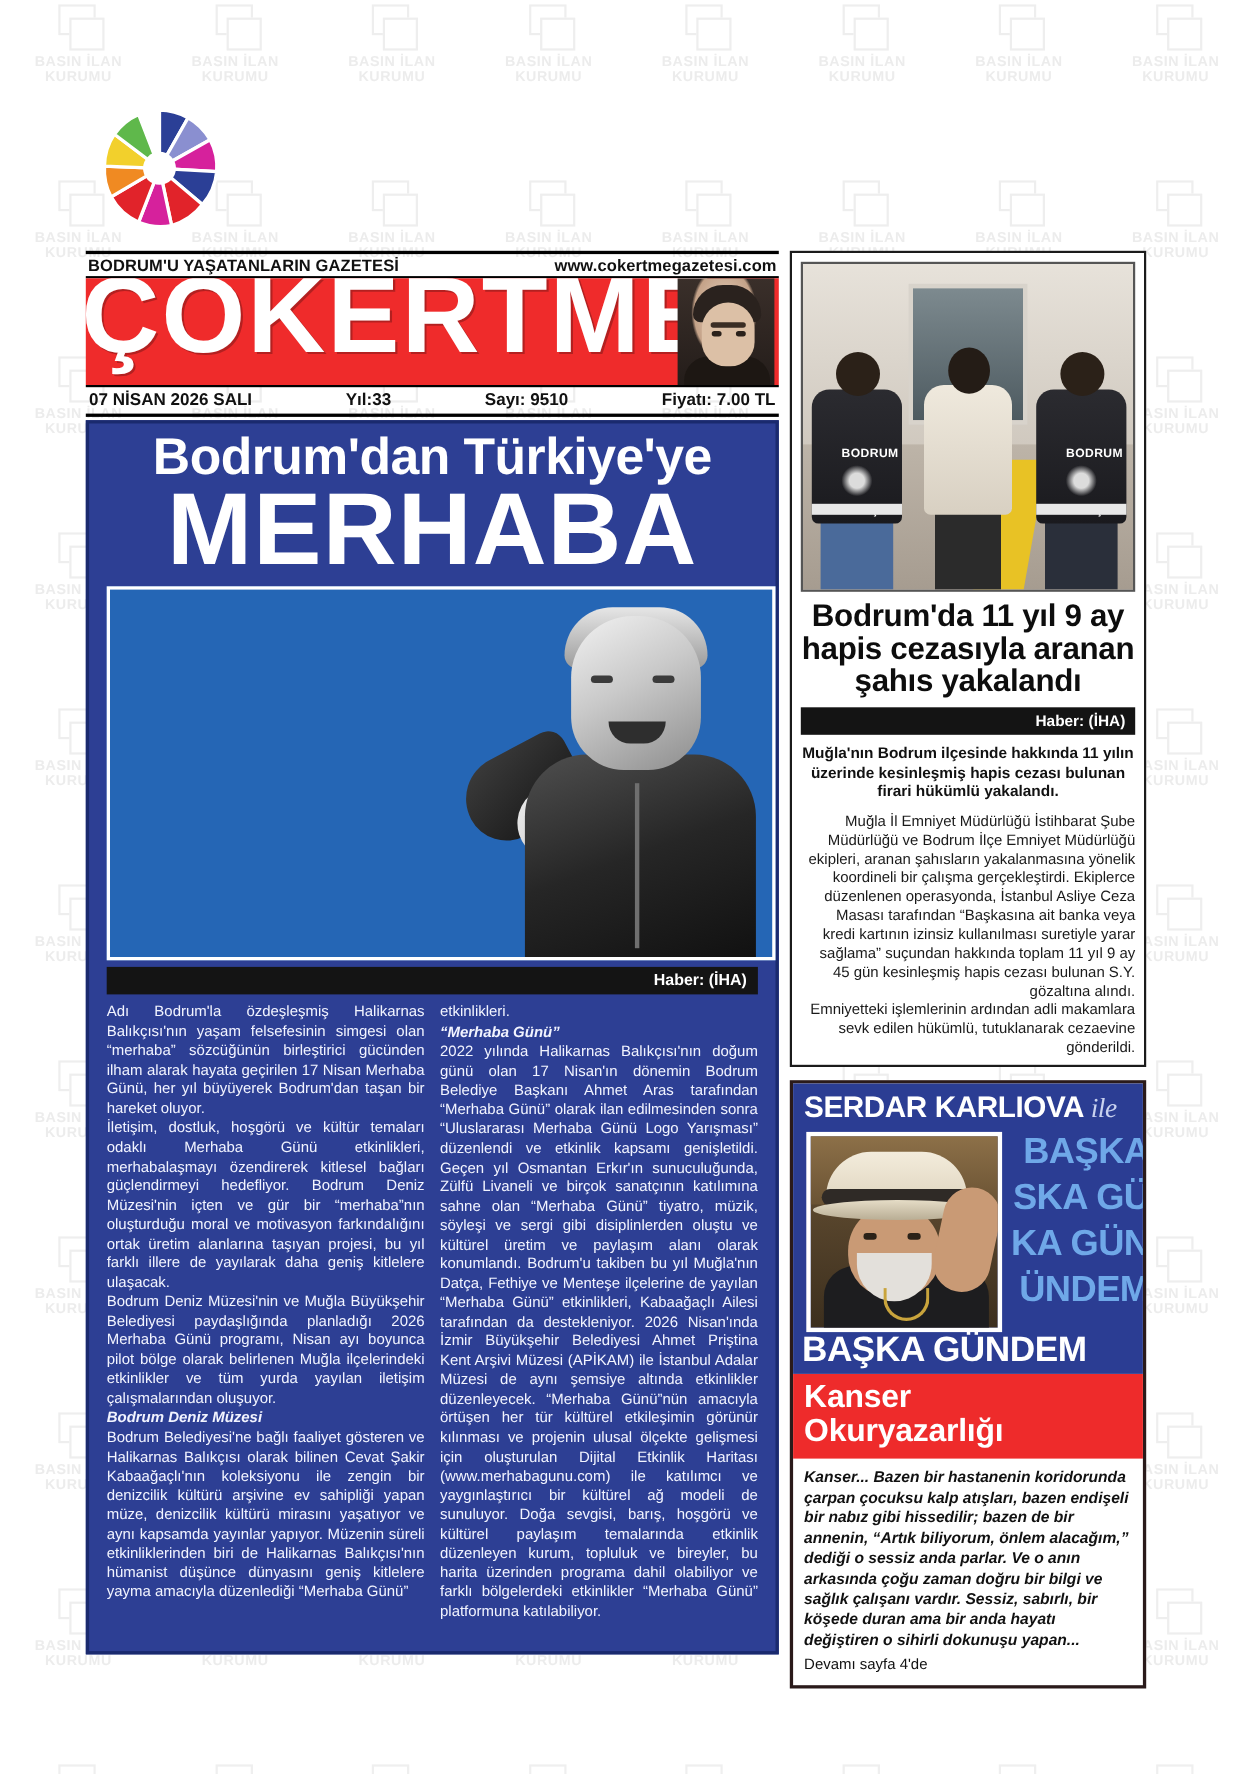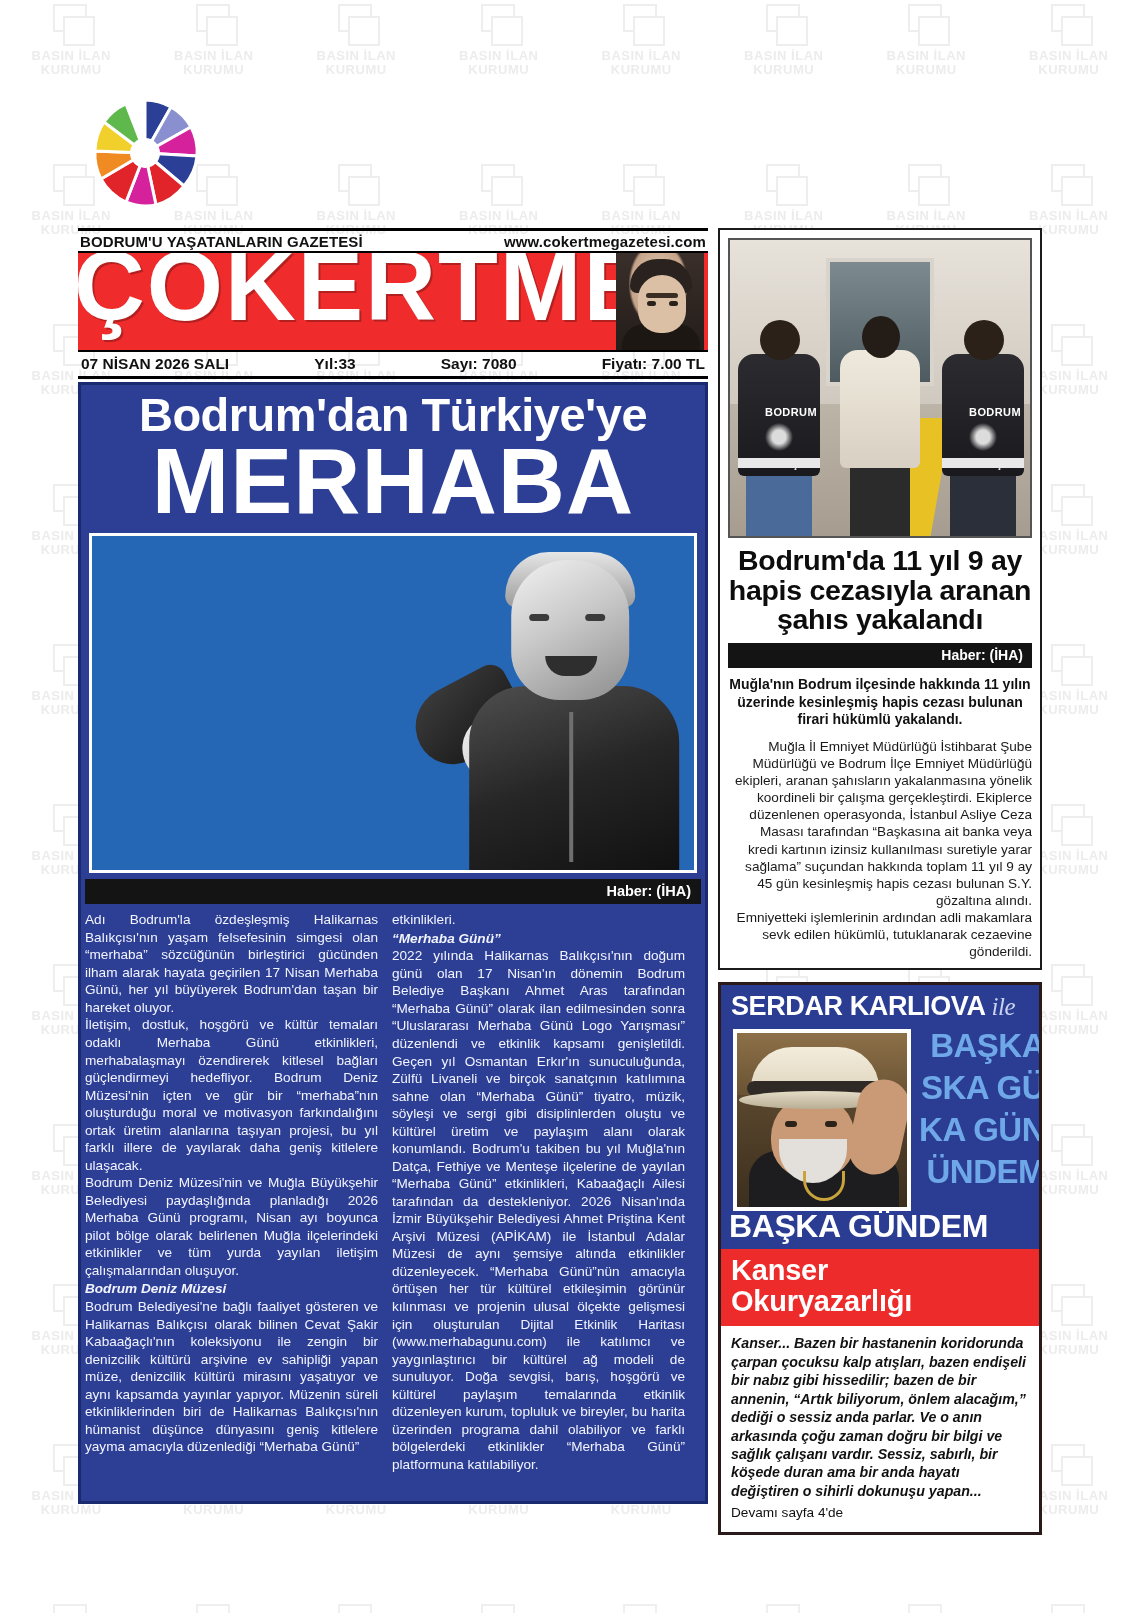--- a/index.html
+++ b/index.html
@@ -168,21 +168,21 @@
     font-size: 15.5px; font-weight: bold; color:#111;
   }
   .mh-bottom span { white-space: nowrap; }
 
   
   .main-story {
     position:absolute; left: 78px; top: 382px;
     width: 630px; height: 1122px;
     background: #2d3f94;
     border: 3px solid #1a2a6e;
-    padding: 6px 4px 8px;
+    padding: 6px 16px 8px;
   }
   .hl-1 {
     color:#ffffff; font-size: 47px; font-weight: bold;
     letter-spacing: -.5px; line-height: 1.02;
     text-align:center; white-space: nowrap;
   }
   .hl-2 {
     color:#ffffff; font-size: 93px; font-weight: bold;
     letter-spacing: 1px; line-height: .95;
     text-align:center; margin-top: -2px;
@@ -874,21 +874,21 @@
           <div class="at-hair"></div>
           <div class="at-face"></div>
           <div class="at-brow"></div>
           <div class="at-eye l"></div>
           <div class="at-eye r"></div>
         </div>
       </div>
       <div class="mh-bottom">
         <span>07 NİSAN 2026 SALI</span>
         <span>Yıl:33</span>
-        <span>Sayı: 7080</span>
+        <span>Sayı: 9510</span>
         <span>Fiyatı: 7.00 TL</span>
       </div>
     </div>
 
     <div class="main-story">
       <div class="hl-1">Bodrum'dan Türkiye'ye</div>
       <div class="hl-2">MERHABA</div>
 
       <div class="hero-photo">
         <div class="statue">

